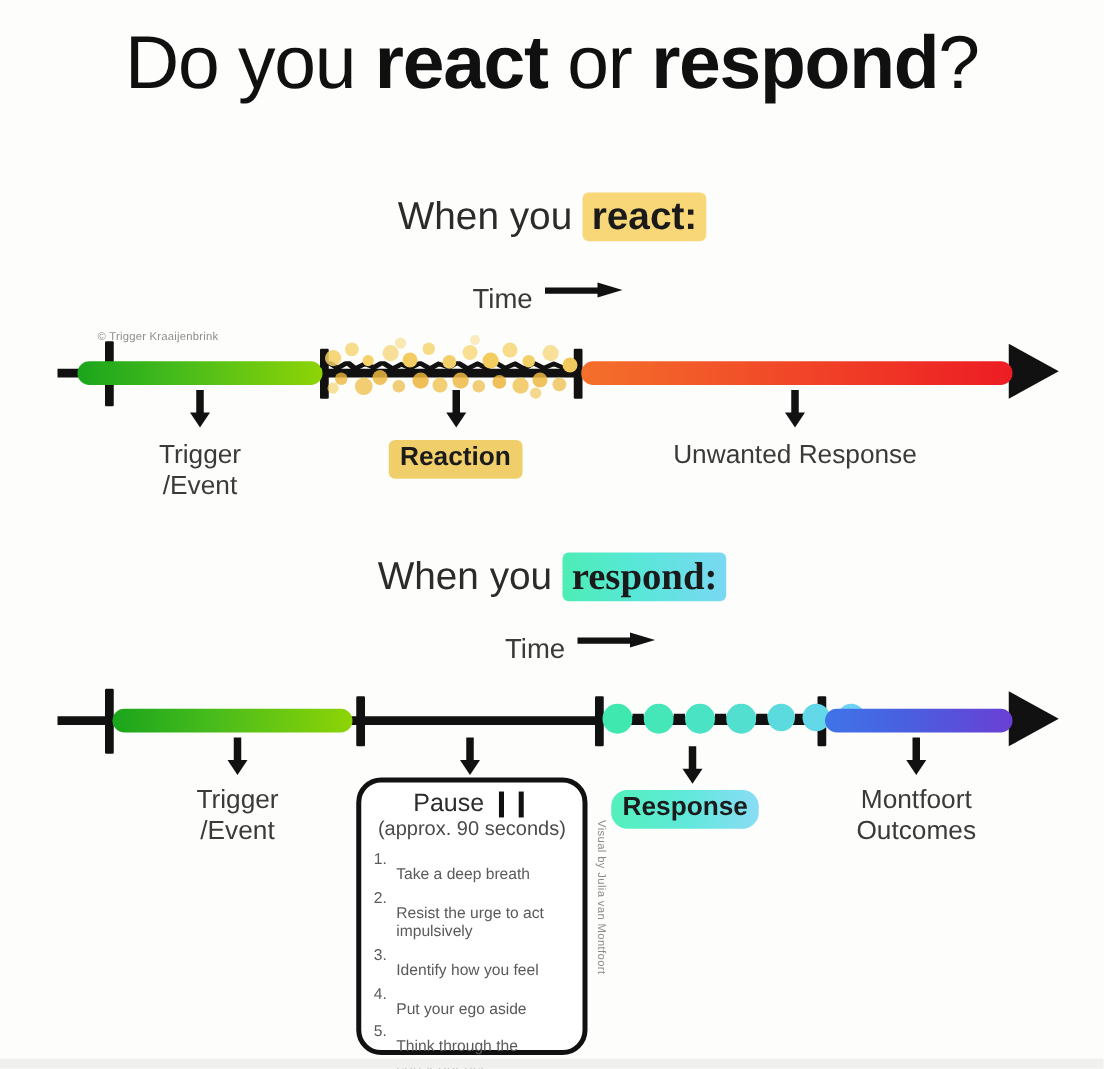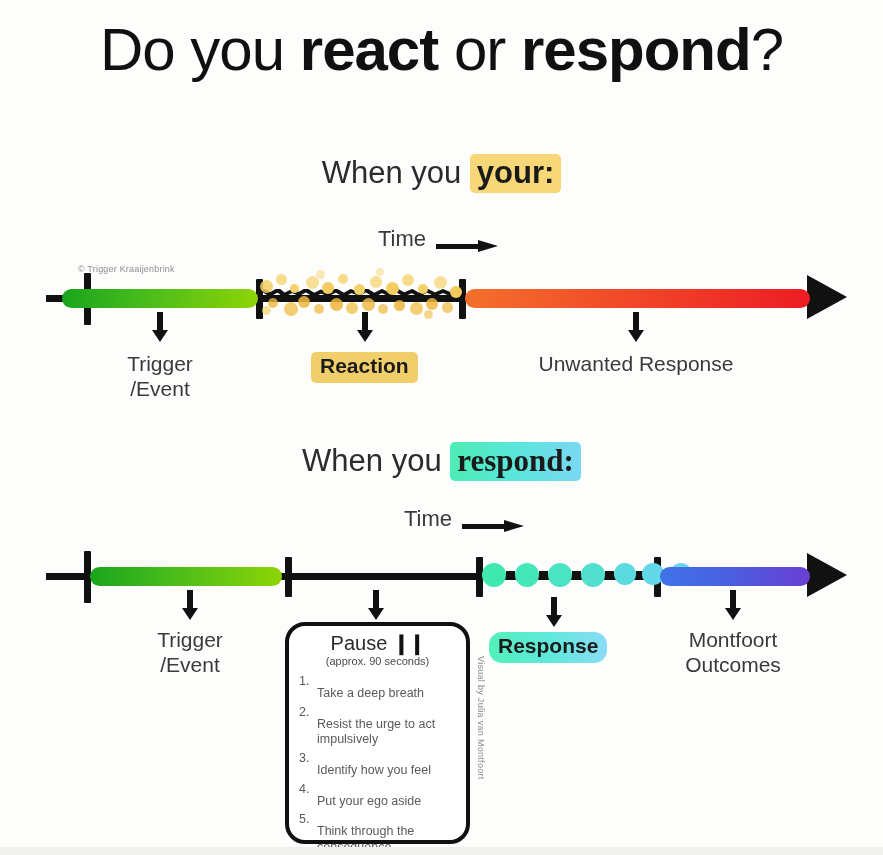--- a/index.html
+++ b/index.html
@@ -31,21 +31,21 @@
     position:absolute;width:883px;text-align:center;
     font-size:31px;color:#2b2b2b;white-space:nowrap;
   }
   .sec-head .hl{
     font-weight:bold;color:#1a1a1a;padding:1px 7px 3px 7px;border-radius:5px;
   }
   .hl-yellow{background:#f7d777;}
   .hl-cyan{background:linear-gradient(90deg,#4dedb4 0%,#58e7d8 45%,#7ad8f2 100%);font-family:Liberation Serif, serif;}
 
   
-  .timewrap{position:absolute;display:flex;align-items:flex-end;gap:10px;}
+  .timewrap{position:absolute;display:flex;align-items:flex-start;gap:10px;}
   .timewrap .tlabel{font-size:22px;color:#3a3a3a;}
   .time-arrow{position:relative;width:62px;height:12px;}
   .time-arrow .shaft{position:absolute;left:0;top:4px;width:46px;height:5px;background:#111;}
   .time-arrow .head{
     position:absolute;left:42px;top:0;width:0;height:0;
     border-top:6px solid transparent;border-bottom:6px solid transparent;
     border-left:20px solid #111;
   }
 
   
@@ -101,41 +101,41 @@
   }
 
   
   .pausebox{
     position:absolute;box-sizing:border-box;
     border:4px solid #111;border-radius:20px;background:#fff;
     padding:7px 10px 8px 10px;
   }
   .pb-title{text-align:center;font-size:20px;color:#2b2b2b;line-height:1.05;}
   .pb-title .pi{font-weight:bold;letter-spacing:-1px;color:#111;}
-  .pb-sub{text-align:center;font-size:11px;color:#4a4a4a;margin-top:1px;}
+  .pb-sub{text-align:center;font-size:16px;color:#4a4a4a;margin-top:1px;}
   .pb-list{margin:7px 0 0 0;padding:0;list-style:none;}
   .pb-list li{
     display:flex;gap:5px;font-size:12.5px;color:#5a5a5a;line-height:1.25;margin-bottom:3px;
   }
   .pb-list li .num{min-width:13px;text-align:left;}
   .pb-list li .txt{flex:1;margin-top:12px;}
 
   .footerbar{position:absolute;left:0;bottom:0;width:883px;height:8px;background:#f0f0ef;}
 </style>
 </head>
 <body>
 
 <div class="stage">
 
   <div class="title">
     <span class="n">Do you </span><span class="b">react</span><span class="n"> or </span><span class="b">respond</span><span class="n">?</span>
   </div>
 
   <div class="sec-head" style="top:155px;">
-    <span>When you </span><span class="hl hl-yellow">your:</span>
+    <span>When you </span><span class="hl hl-yellow">react:</span>
   </div>
 
   <div class="timewrap" style="left:378px;top:226px;">
     <span class="tlabel">Time</span>
     <span class="time-arrow">
       <span class="shaft"></span>
         <span class="head"></span>
     </span>
   </div>
 

